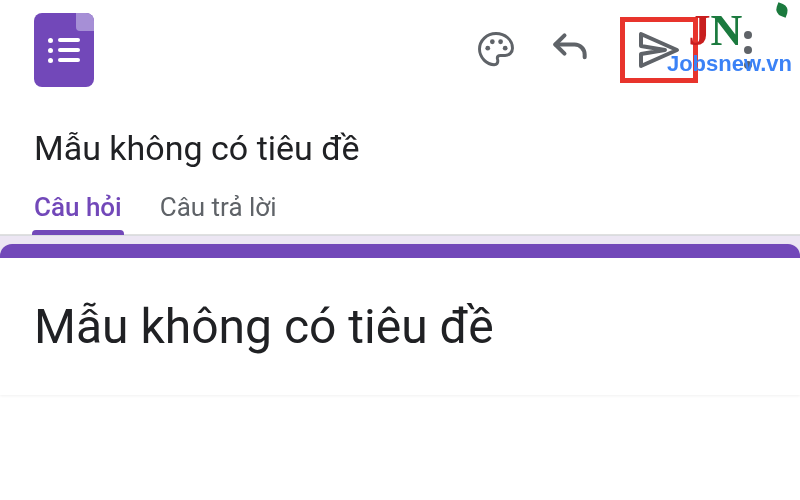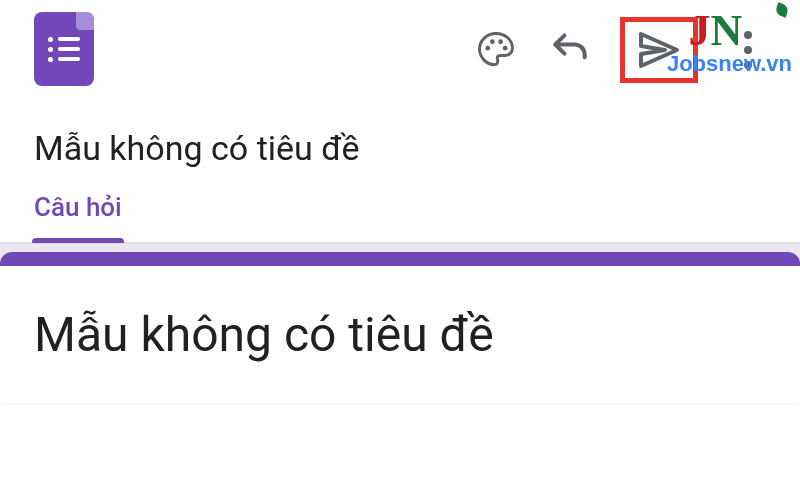--- a/index.html
+++ b/index.html
@@ -6,20 +6,21 @@
     body {
       font-family: 'Google Sans', Roboto, Arial, sans-serif;
       background: #fff;
       width: 800px;
       height: 500px;
       overflow: hidden;
       position: relative;
     }
     .toolbar {
       display: flex;
+      align-items: center;
       padding: 12px 24px;
       height: 100px;
       position: relative;
     }
     .forms-icon {
       width: 60px;
       height: 74px;
       background: #7248B9;
       border-radius: 8px;
       display: flex;
@@ -128,21 +129,21 @@
     }
     .tabs {
       display: flex;
       gap: 38px;
       padding: 6px 34px 0 34px;
       font-size: 26px;
       color: #5f6368;
       border-bottom: 1px solid #e0e0e0;
     }
     .tab {
-      padding-bottom: 20px;
+      padding-bottom: 12px;
       cursor: pointer;
       position: relative;
     }
     .tab.active {
       color: #7248B9;
       font-weight: 500;
     }
     .tab.active::after {
       content: "";
       position: absolute;
@@ -231,19 +232,20 @@
       <div class="leaf"></div>
     </div>
     <div class="site">Jobsnew.vn</div>
   </div>
 </div>
 
 <div class="form-title-header">Mẫu không có tiêu đề</div>
 
 <div class="tabs">
   <div class="tab active">Câu hỏi</div>
+  <div class="tab">Câu trả lời</div>
 </div>
 
 <div class="form-card-area">
   <div class="form-card">
     <div class="form-card-title">Mẫu không có tiêu đề</div>
   </div>
 </div>
 
 </body></html>

